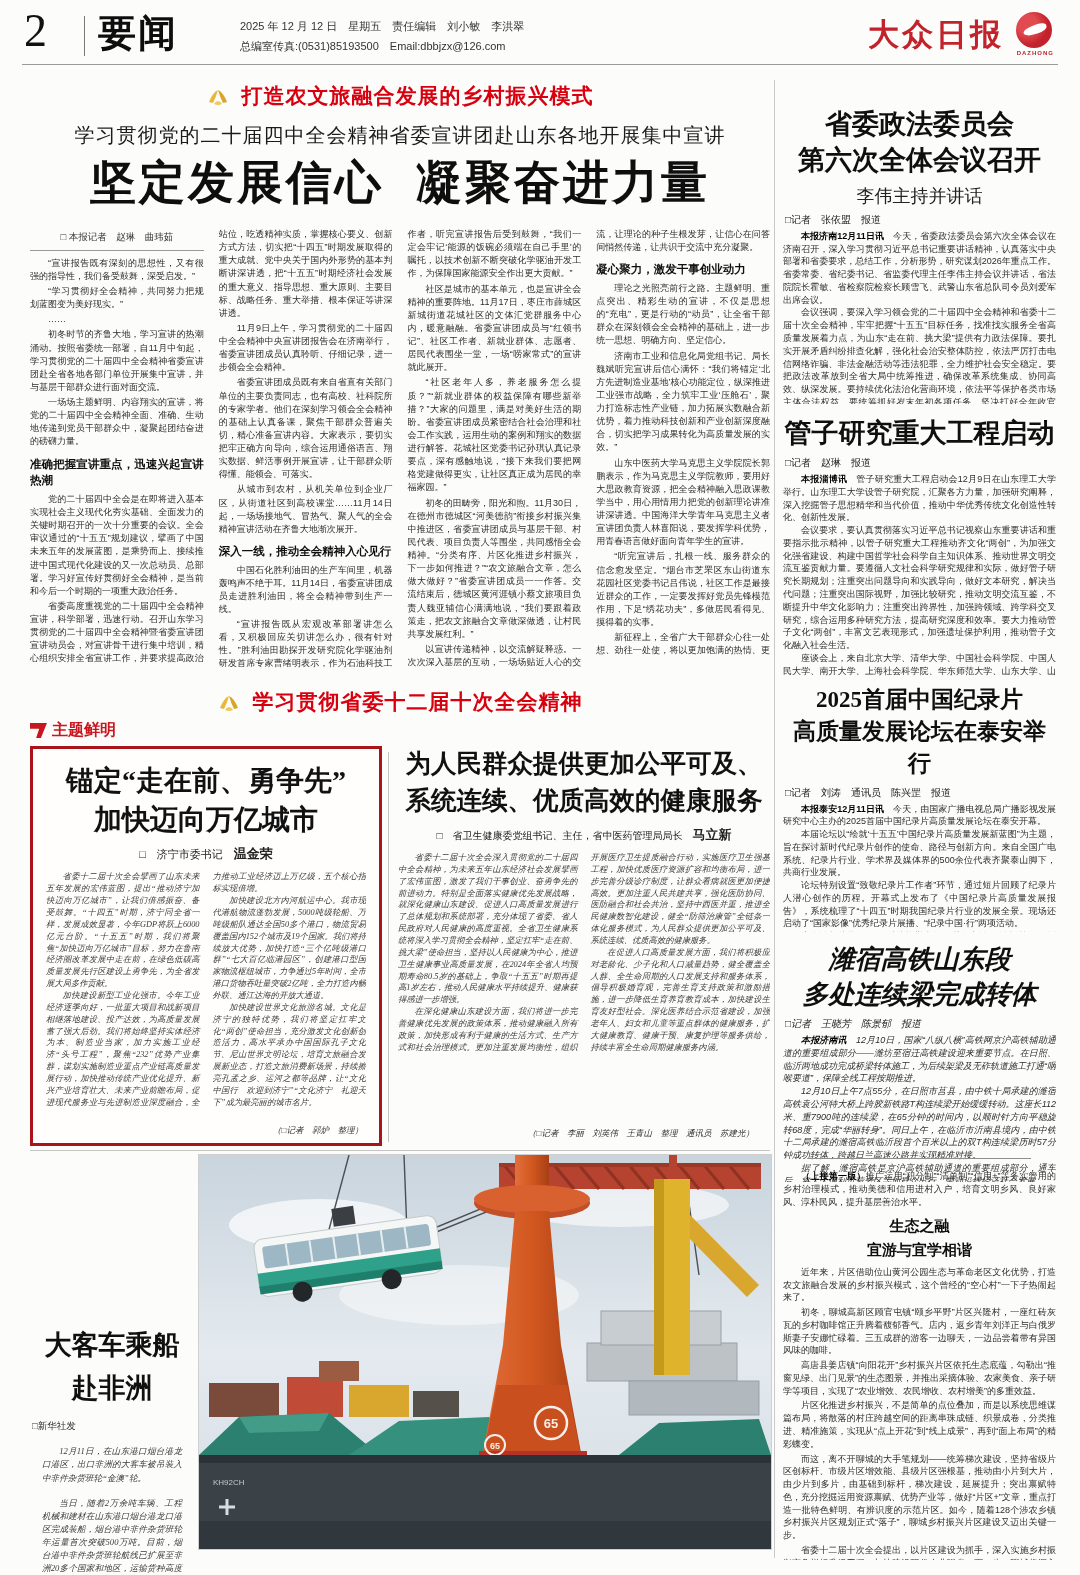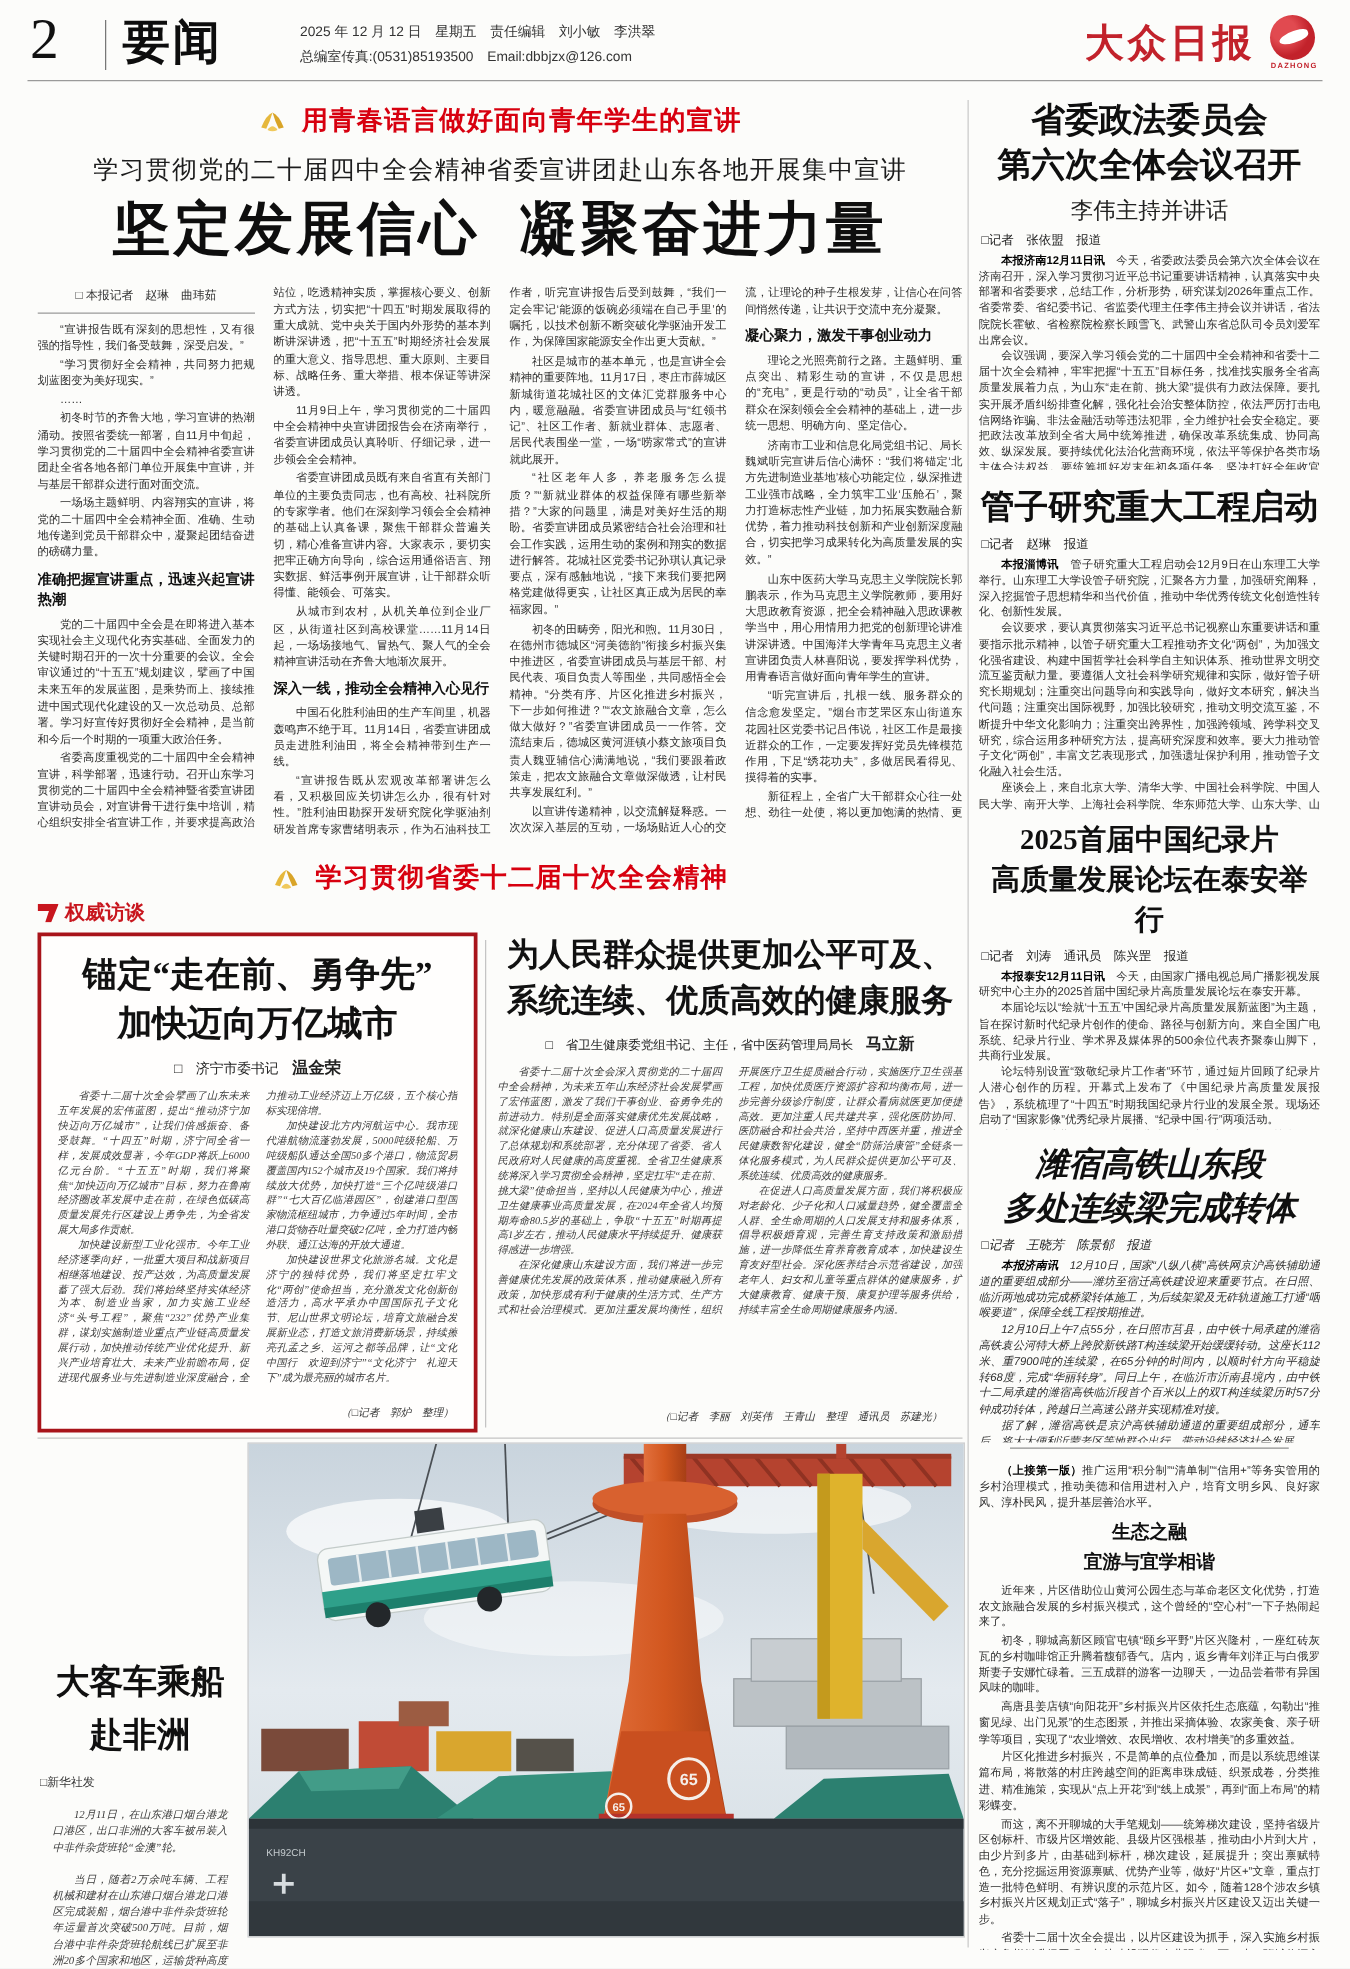--- a/index.html
+++ b/index.html
@@ -78,21 +78,21 @@
        font-family:"Liberation Serif","DejaVu Serif",serif;}
   .pbod p{margin:12px;text-indent:2em;}
   .photo{position:absolute;left:168px;top:1076px;width:572px;height:394px;border:1px solid #cfcfcf;
        overflow:hidden;background:#dfe6ec;}
 
   
   .vpage{position:absolute;left:774px;top:80px;height:1478px;border-left:1px solid #c9c9c9;}
   .rc{position:absolute;left:783px;top:78px;width:273px;height:1490px;}
   .rc h2{margin:0;text-align:center;font-weight:900;color:#0f0f0f;
        font-family:"Liberation Serif","DejaVu Serif",serif;}
-  .rart{position:absolute;left:0;right:0;overflow:hidden;}
+  .rart{position:absolute;left:0;right:0;overflow:hidden;margin-top:28px;}
   .a1{top:0;height:298px;} .a1 h2{font-size:27px;line-height:1.35;}
   .subt{text-align:center;font-size:18px;color:#222;margin:5px 0 2px 0;
        font-family:"Liberation Serif","DejaVu Serif",serif;}
   .a2{top:310px;height:262px;} .a2 h2{font-size:27px;line-height:1.3;}
   .a3{top:578px;height:248px;} .a3 h2{font-size:23px;line-height:1.4;}
   .a4{top:836px;height:240px;font-style:italic;} .a4 h2{font-size:26px;line-height:1.35;}
   .rby{font-size:10px;color:#222;margin:5px 0 3px 2px;}
   .rbod{font-size:9px;line-height:1.42;text-align:justify;color:#2d2d2d;}
   .rbod p{margin:0;text-indent:2em;}
   .rbod strong{color:#000;}
@@ -120,21 +120,21 @@
   </div>
 
   <div class="left">
 
     <div class="banner b1">
       <span class="emb"><svg width="22" height="18" viewBox="0 0 22 18">
             <path d="M2 14 Q6 4 11 2 Q9 9 6 15 Z" fill="#e6b83c"></path>
             <path d="M20 14 Q16 4 11 2 Q13 9 16 15 Z" fill="#d9a427"></path>
             <path d="M7 16 Q11 10 15 16 Q11 18 7 16 Z" fill="#f0c95c"></path>
           </svg></span>
-      <span>用青春语言做好面向青年学生的宣讲</span>
+      <span>打造农文旅融合发展的乡村振兴模式</span>
     </div>
 
     <div class="kicker">学习贯彻党的二十届四中全会精神省委宣讲团赴山东各地开展集中宣讲</div>
 
     <div class="hl">
       <span>坚定发展信心</span>
       <span>凝聚奋进力量</span>
     </div>
 
     <div class="flow">
@@ -169,21 +169,21 @@
       <span class="emb"><svg width="22" height="18" viewBox="0 0 22 18">
             <path d="M2 14 Q6 4 11 2 Q9 9 6 15 Z" fill="#e6b83c"></path>
             <path d="M20 14 Q16 4 11 2 Q13 9 16 15 Z" fill="#d9a427"></path>
             <path d="M7 16 Q11 10 15 16 Q11 18 7 16 Z" fill="#f0c95c"></path>
           </svg></span>
       <span>学习贯彻省委十二届十次全会精神</span>
     </div>
 
     <div class="tag">
       <span class="tagicon"></span>
-      <span>权威访谈</span>
+      <span>主题鲜明</span>
     </div>
 
     <div class="box">
       <h2>
         <span>锚定“走在前、勇争先”</span><br>
         <span>加快迈向万亿城市</span>
       </h2>
       <div class="smallby">
         <span>□　济宁市委书记</span>　<b>温金荣</b>
       </div>

